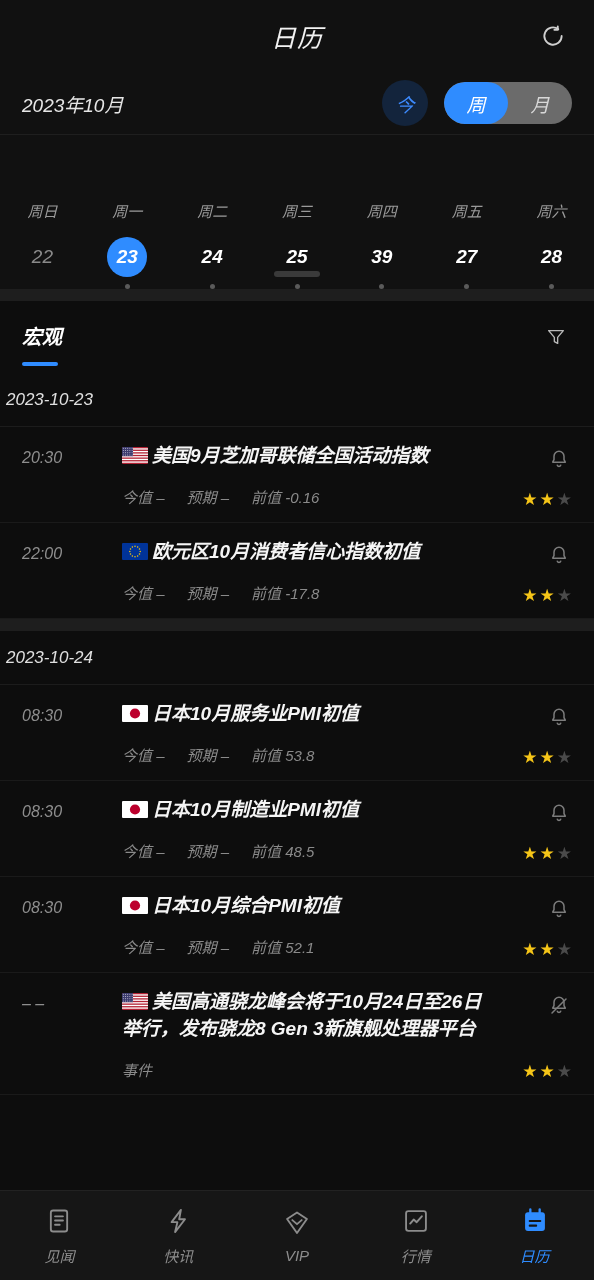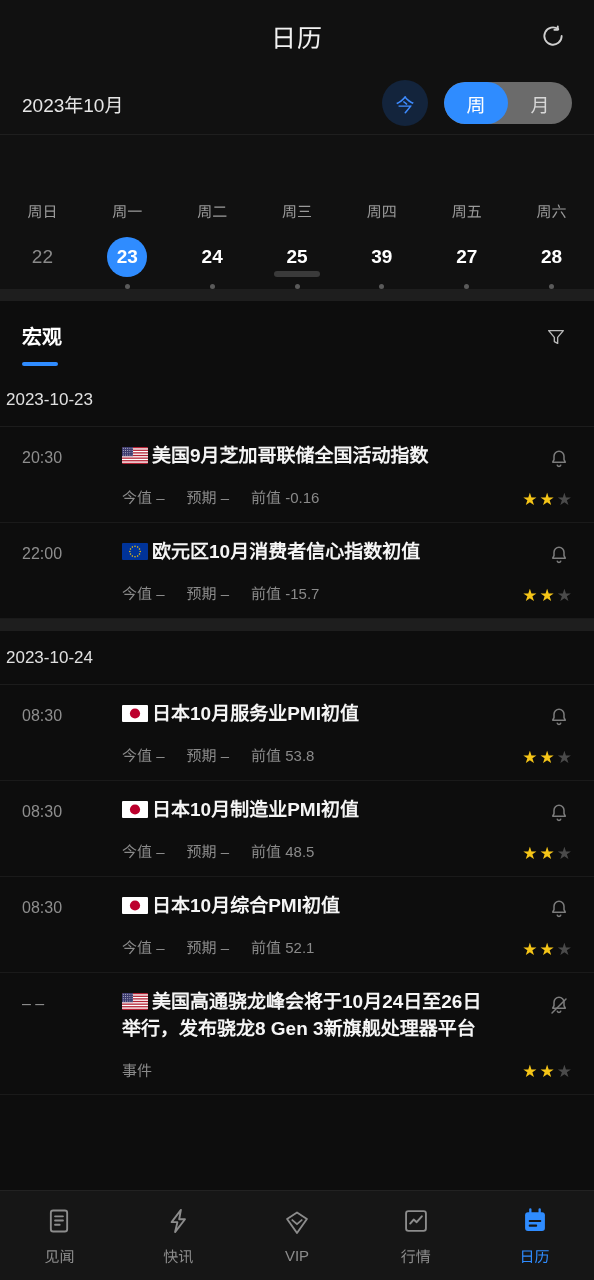--- a/index.html
+++ b/index.html
@@ -12,20 +12,21 @@
     overflow: hidden;
   }
 
   #app {
     position: relative;
     width: 594px;
     height: 1280px;
     background: #0d0d0d;
     display: flex;
     flex-direction: column;
+    font-style: italic;
   }
 
   
   .topbar {
     height: 72px;
     flex: 0 0 72px;
     background: #111111;
     position: relative;
     display: flex;
     align-items: center;
@@ -461,21 +462,21 @@
               <circle cx="13.00" cy="13.70" r="0.75" fill="#ffcc00"></circle>
               <circle cx="10.40" cy="13.00" r="0.75" fill="#ffcc00"></circle>
               <circle cx="8.50" cy="11.10" r="0.75" fill="#ffcc00"></circle>
               <circle cx="7.80" cy="8.50" r="0.75" fill="#ffcc00"></circle>
               <circle cx="8.50" cy="5.90" r="0.75" fill="#ffcc00"></circle>
               <circle cx="10.40" cy="4.00" r="0.75" fill="#ffcc00"></circle>
             </svg><span>欧元区10月消费者信心指数初值</span></div>
           <div class="ev-meta">
             <span>今值 –</span>
             <span>预期 –</span>
-            <span>前值 -15.7</span>
+            <span>前值 -17.8</span>
           </div>
         </div>
         <div class="ev-right">
           <div class="bell">
             <svg width="24" height="24" viewBox="0 0 24 24">
               <path d="M12 3.2a5 5 0 0 0-5 5v3.4l-1.3 2.6h12.6L17 11.6V8.2a5 5 0 0 0-5-5z" stroke="#7c7c7c" stroke-width="1.5" stroke-linejoin="round" fill="none"></path>
               <path d="M10.3 17.2a1.8 1.8 0 0 0 3.4 0" stroke="#7c7c7c" stroke-width="1.5" stroke-linecap="round" fill="none"></path>
             </svg>
           </div>
           <div class="stars">

